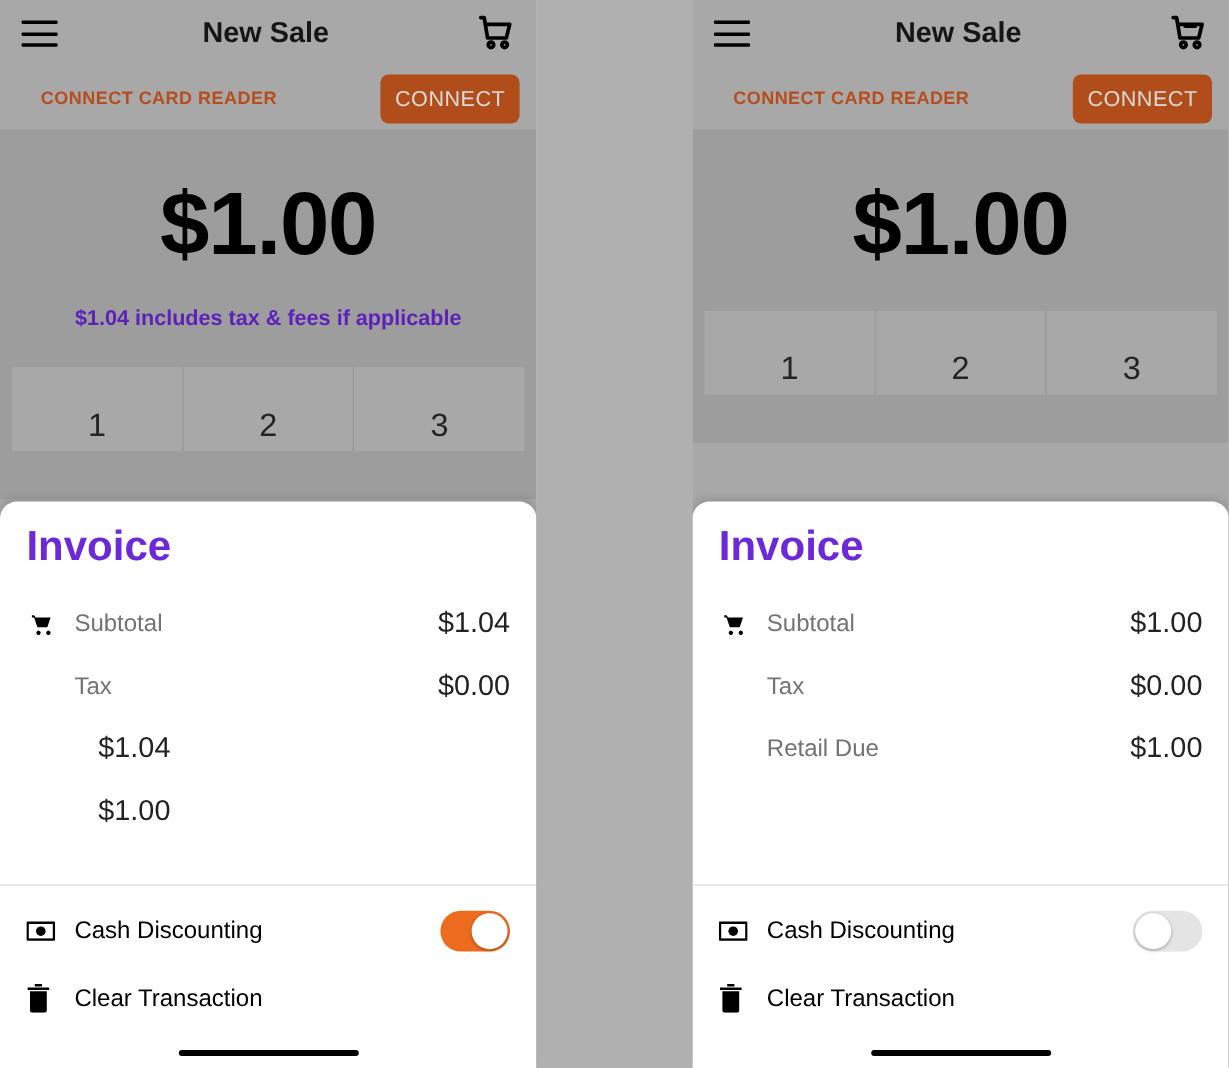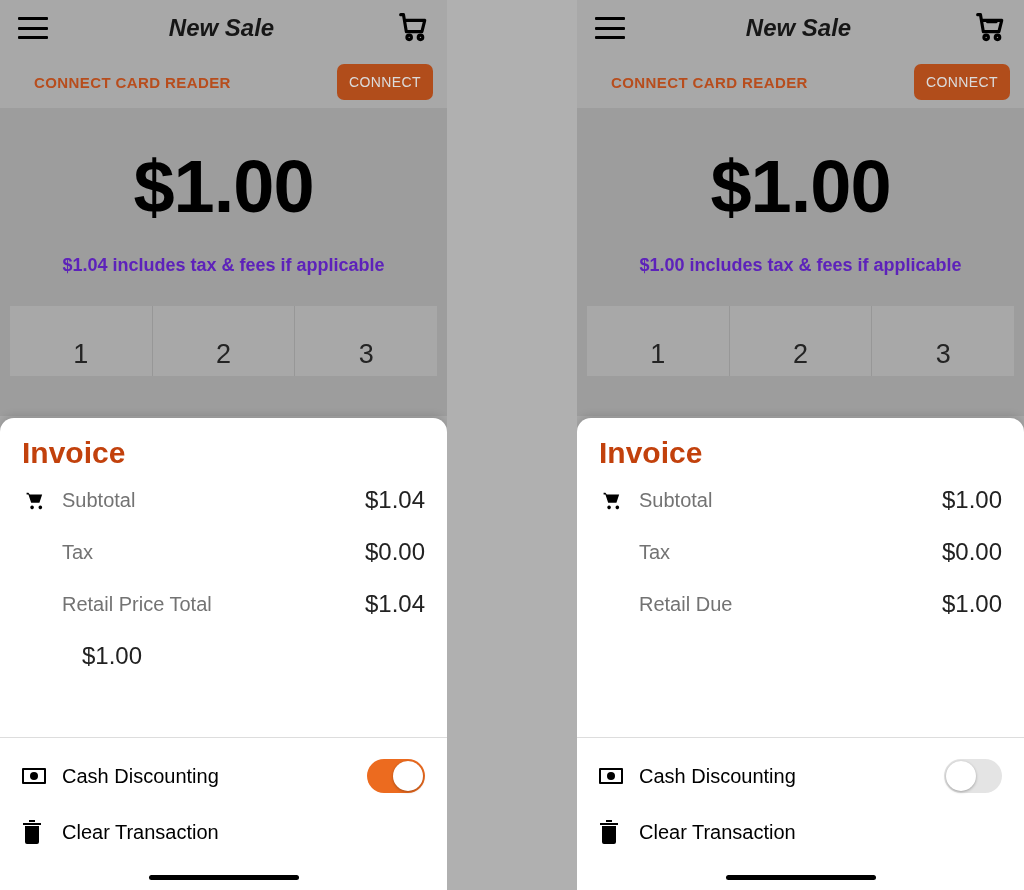--- a/index.html
+++ b/index.html
@@ -19,21 +19,20 @@
     overflow: hidden;
   }
   .screen.left { margin-left: 0; }
   .gap { width: 130px; height: 890px; background: #b0b0b0; }
   .topbar {
     height: 56px;
     display: flex;
     align-items: center;
     justify-content: space-between;
     padding: 0 18px;
-    font-style: italic;
   }
   .hamburger {
     width: 30px; height: 22px;
     display: flex; flex-direction: column; justify-content: space-between;
     cursor: pointer;
   }
   .hamburger span { display:block; height:3px; background:#000; border-radius:1px; }
   .title {
     font-size: 24px;
     font-weight: 700;
@@ -50,21 +49,21 @@
     font-weight:700;
     font-size:15px;
     letter-spacing:0.4px;
     margin-left:16px;
   }
   .connect-btn {
     background:#cf5a20;
     color:#fff;
     border:none;
     border-radius:7px;
-    font-size:14px;
+    font-size:18px;
     font-weight:500;
     padding:10px 12px;
     letter-spacing:0.4px;
     cursor:pointer;
   }
   .amount-area {
     background:#b7b7b7;
     padding: 36px 10px 40px;
     text-align:center;
   }
@@ -106,24 +105,24 @@
     bottom:0;
     background:#fff;
     border-top-left-radius:14px;
     border-top-right-radius:14px;
     box-shadow: 0 -2px 8px rgba(0,0,0,0.15);
     padding: 18px 22px 0 22px;
     display:flex;
     flex-direction:column;
   }
   .sheet h2 {
-    font-size:30px;
+    font-size:35px;
     font-weight:800;
-    color:#c2410c;
-    margin-bottom:4px;
+    color:#6d28d9;
+    margin-bottom:18px;
   }
   .row-list {
     flex:1;
   }
   .inv-row {
     display:flex;
     align-items:center;
     min-height:52px;
   }
   .left-icon {
@@ -237,21 +236,20 @@
         <div class="inv-label">Subtotal</div>
         <div class="inv-val">$1.04</div>
       </div>
       <div class="inv-row">
         <div class="left-icon"></div>
         <div class="inv-label">Tax</div>
         <div class="inv-val">$0.00</div>
       </div>
       <div class="inv-row">
         <div class="left-icon"></div>
-        <div class="inv-label">Retail Price Total</div>
         <div class="inv-val">$1.04</div>
       </div>
       <div class="inv-row">
         <div class="left-icon"></div>
         <div class="inv-val">$1.00</div>
       </div>
     </div>
     <hr class="footer-sep">
     <div class="footer-rows">
       <div class="action-row">
@@ -299,21 +297,20 @@
           <line x1="11" y1="9" x2="17" y2="9"></line>
         </svg>
     </div>
   </div>
   <div class="connect-bar">
     <div class="connect-label">CONNECT CARD READER</div>
     <button class="connect-btn">CONNECT</button>
   </div>
   <div class="amount-area">
     <div class="amount-big">$1.00</div>
-    <div class="amount-sub">$1.00 includes tax &amp; fees if applicable</div>
     <div class="keypad-row">
       <div class="key">1</div>
       <div class="key">2</div>
       <div class="key">3</div>
     </div>
   </div>
 
   <div class="sheet">
     <h2>Invoice</h2>
     <div class="row-list">

